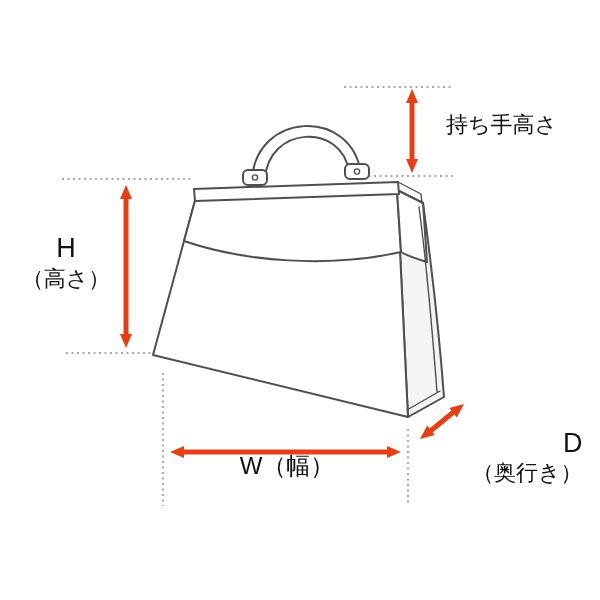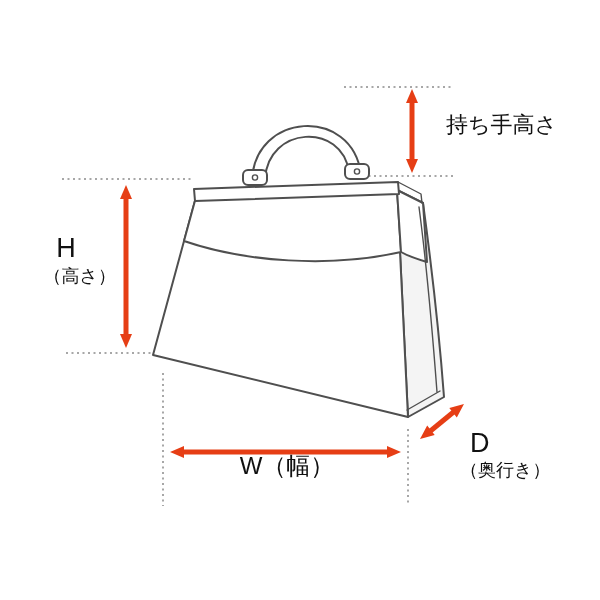--- a/index.html
+++ b/index.html
@@ -52,29 +52,30 @@
     fill: none;
   }
   .arrow-fill { fill: var(--arrow); stroke: none; }
 
   
   .label {
     position: absolute;
     color: var(--text);
     line-height: 1.2;
     white-space: nowrap;
+    text-align: right;
   }
   .label-handle { left: 446px; top: 112px; font-size: 22px; }
   .label-height { left: 16px; top: 234px; width: 100px; text-align: center; }
   .label-height .abbr { display: block; font-size: 27px; line-height: 1.05; }
-  .label-height .name { display: block; font-size: 18px; margin-top: 4px; text-align: right; }
+  .label-height .name { display: block; font-size: 22px; margin-top: 4px; }
   .label-width  { left: 212px; top: 452px; width: 150px; text-align: center; font-size: 24px; }
   .label-depth  { left: 460px; top: 429px; }
   .label-depth .abbr { display: block; font-size: 27px; line-height: 1.05; margin-left: 10px; }
-  .label-depth .name { display: block; font-size: 18px; margin-top: 3px; }
+  .label-depth .name { display: block; font-size: 22px; margin-top: 3px; margin-left: 12px; }
 </style>
 </head>
 <body>
 
 <div class="stage">
 
   <svg width="600" height="600" viewBox="0 0 600 600">
 
     <g>
       <path class="guide" d="M 344 87 H 452"></path>

